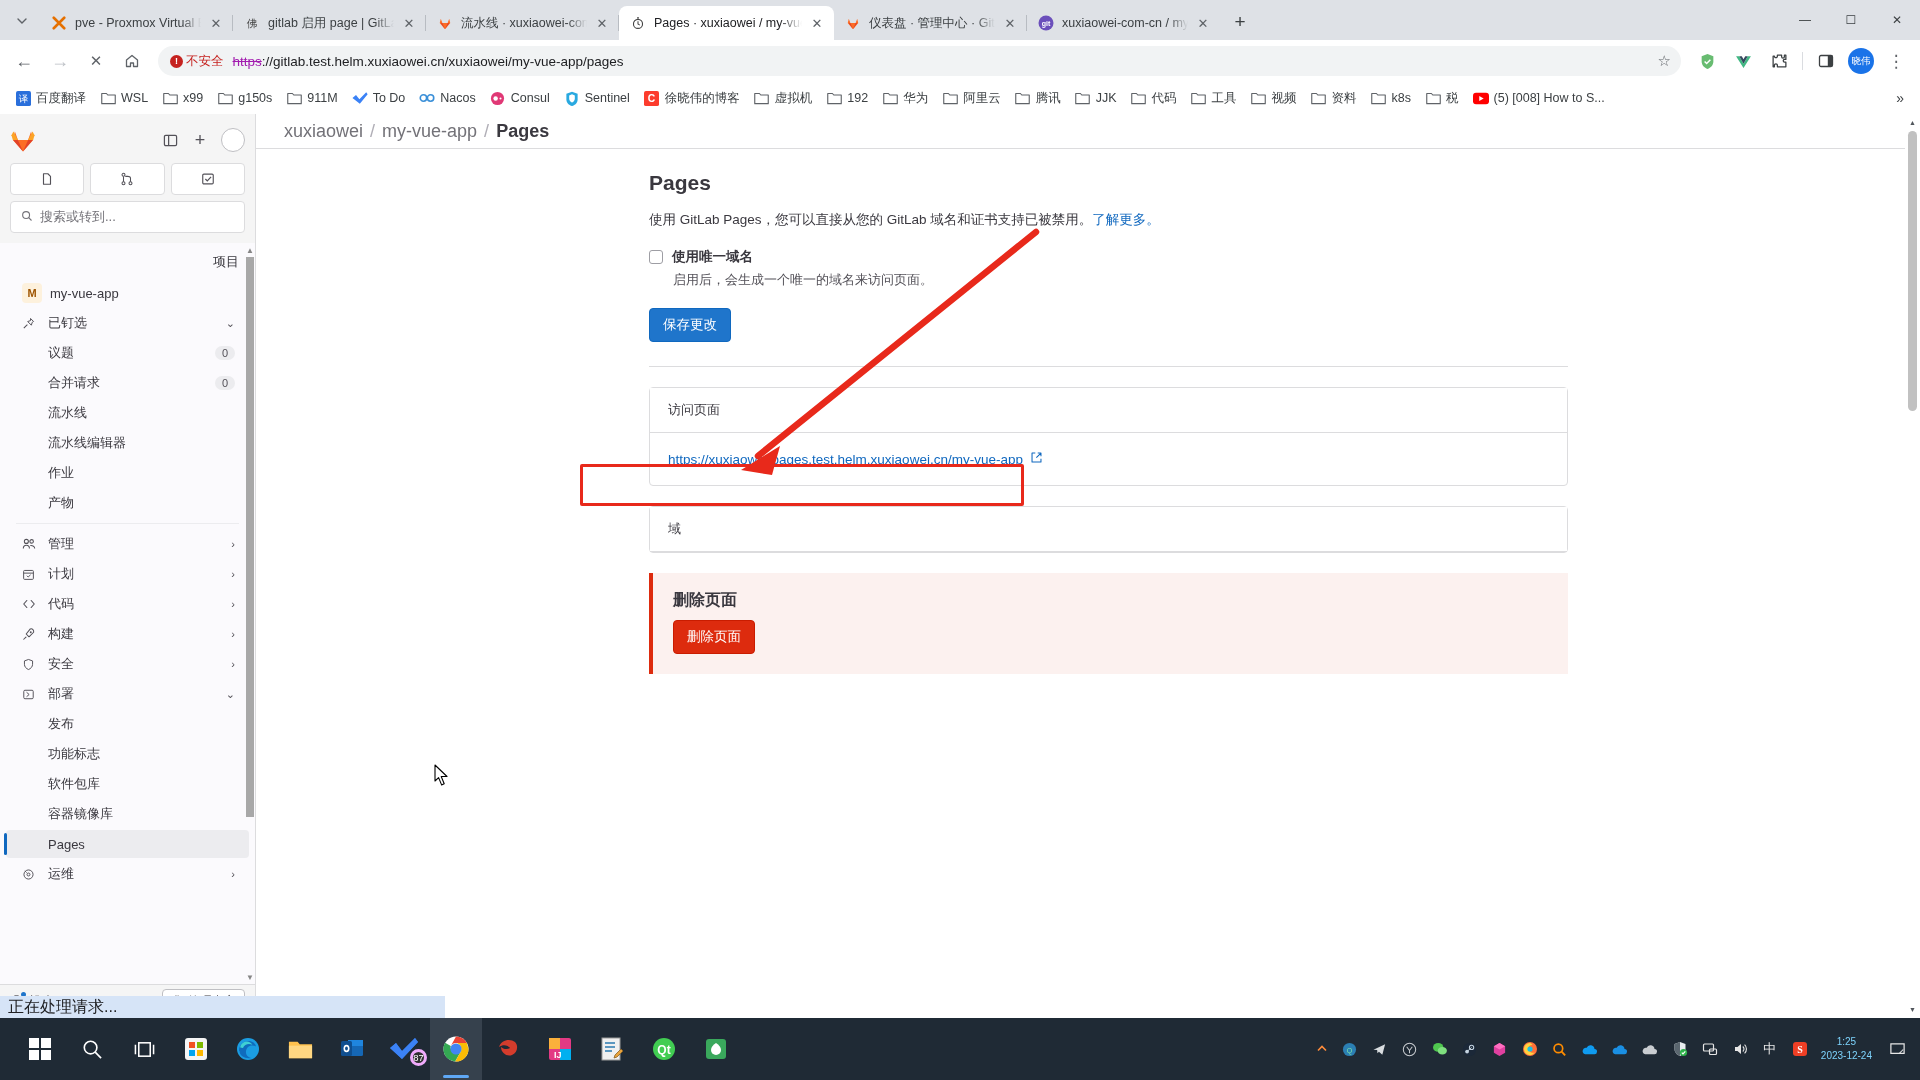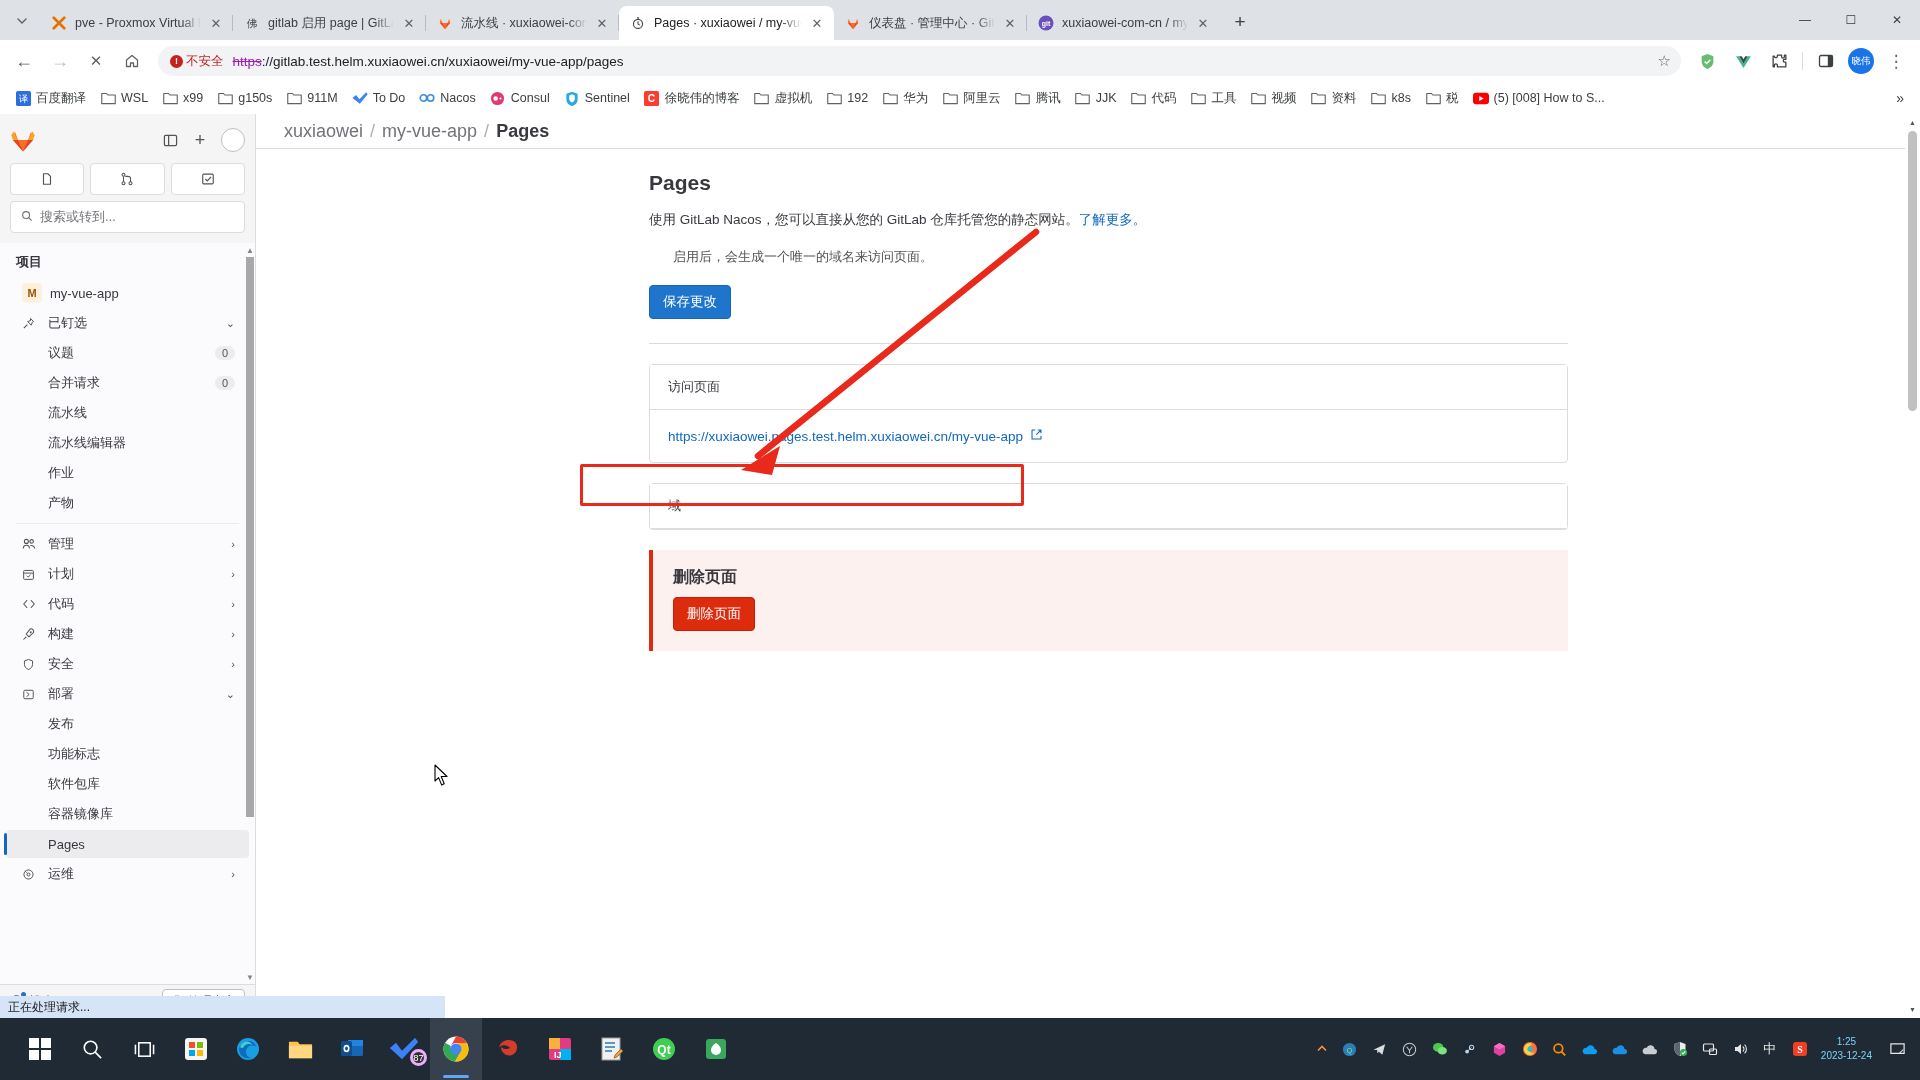--- a/index.html
+++ b/index.html
@@ -103,21 +103,21 @@
   .gl-trio div {
     flex:1; height:32px; border:1px solid #dcdcde; background:#fff; border-radius:4px;
     display:flex; align-items:center; justify-content:center; color:#535158; font-size:14px;
   }
   .gl-search {
     height:32px; border:1px solid #dcdcde; background:#fff; border-radius:4px;
     display:flex; align-items:center; padding:0 10px; color:#737278; font-size:13px; margin-bottom:10px;
   }
   .gl-search .sicon { margin-right:7px; font-size:12px; }
   .gl-nav { flex:1; overflow:hidden; background:#fbfafd; position:relative; padding-top:4px; }
-  .gl-sect-title { font-size:13px; font-weight:bold; color:#3a383f; padding:6px 16px 8px; }
+  .gl-sect-title { font-size:13px; font-weight:normal; color:#3a383f; padding:6px 16px 8px;text-align:right; }
   .gl-item {
     display:flex; align-items:center; height:28px; padding:0 14px 0 16px; font-size:13px; color:#3a383f;
     position:relative; border-radius:4px; margin:0 6px 2px;
   }
   .gl-item .ico { width:18px; flex:none; margin-right:8px; display:flex; align-items:center; color:#535158; font-size:13px; }
   .gl-item .txt { flex:1; white-space:nowrap; overflow:hidden; }
   .gl-item .badge {
     background:#ececef; color:#535158; font-size:11px; border-radius:9px; padding:1px 7px; flex:none;
   }
   .gl-item .chev { color:#535158; font-size:11px; flex:none; }
@@ -181,21 +181,21 @@
 
   
   .page-scrollbar { position:absolute; right:0; top:0; width:15px; height:100%; background:#fff; }
   .page-scrollbar .pstrack { position:absolute; top:17px; bottom:17px; left:0; right:0; }
   .page-scrollbar .psthumb { position:absolute; left:3px; width:9px; top:0; height:280px; background:#c1c1c1; border-radius:5px; }
   .page-scrollbar .psarrow { position:absolute; left:0; width:15px; height:17px; display:flex; align-items:center; justify-content:center; color:#50555b; font-size:7px; }
 
   
   .status-bubble {
     position:absolute; left:0; bottom:0; height:22px; background:#d6e4f7; color:#202124;
-    font-size:12px; display:flex; align-items:center; padding:0 8px; min-width:445px; z-index:30;
+    font-size:16px; display:flex; align-items:center; padding:0 8px; min-width:445px; z-index:30;
   }
 
   
   .taskbar {
     position:absolute; left:0; bottom:0; width:1920px; height:62px; background:#1f2a35;
     display:flex; align-items:center; padding:0 0 0 14px;
   }
   .tb-item { width:52px; height:62px; display:flex; align-items:center; justify-content:center; position:relative; flex:none; }
   .tb-item.activebg { background:#36414d; }
   .tb-item .under { position:absolute; bottom:2px; left:13px; width:26px; height:3px; background:#5fa8f5; border-radius:2px; }
@@ -764,23 +764,27 @@
         <span>my-vue-app</span>
         <span class="sl">/</span>
         <span class="cur">Pages</span>
       </div>
 
       <div class="gl-content-wrap">
         <div class="gl-content">
           <h1 class="page-title">Pages</h1>
 
           <div class="desc">
-            <span>使用 GitLab Nacos，您可以直接从您的 GitLab 仓库托管您的静态网站。</span><a href="#">了解更多。</a>
+            <span>使用 GitLab Pages，您可以直接从您的 GitLab 域名和证书支持已被禁用。</span><a href="#">了解更多。</a>
           </div>
 
+          <div class="chkrow">
+            <span class="chkbox"></span>
+            <span class="chklbl">使用唯一域名</span>
+          </div>
           <div class="chkhelp">启用后，会生成一个唯一的域名来访问页面。</div>
 
           <div class="btn-primary">保存更改</div>
 
           <div class="hr"></div>
 
           <div class="card">
             <div class="card-head">访问页面</div>
             <div class="card-body">
               <a class="url-link" href="#">

